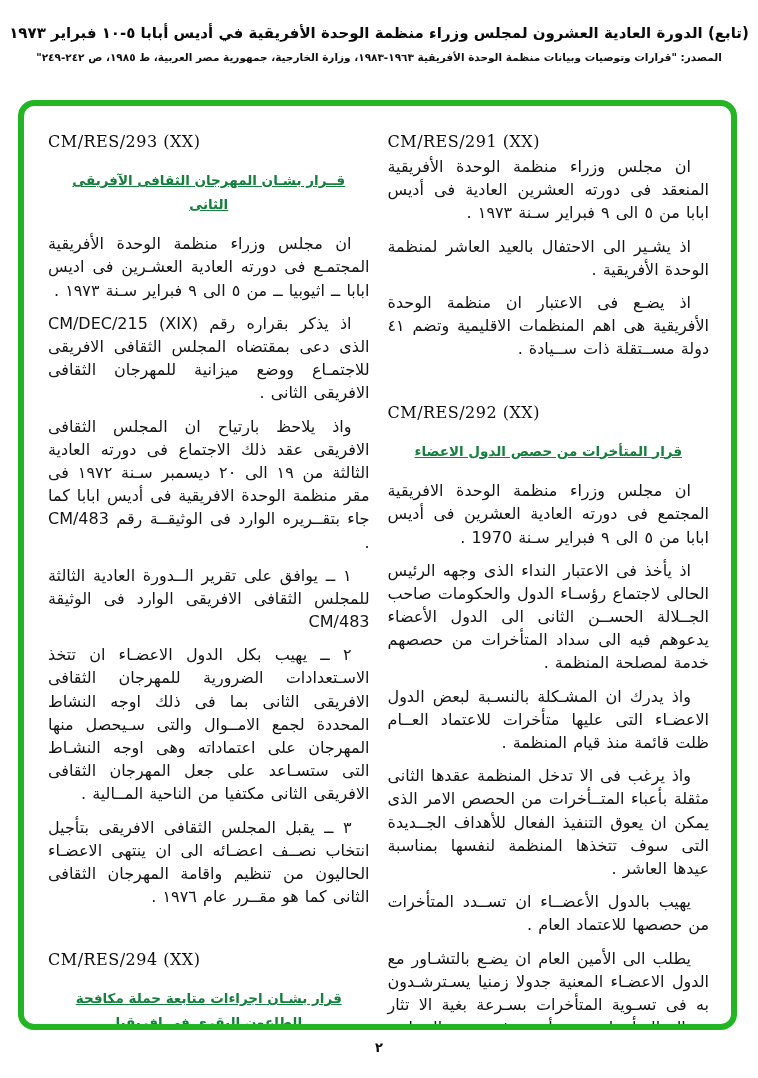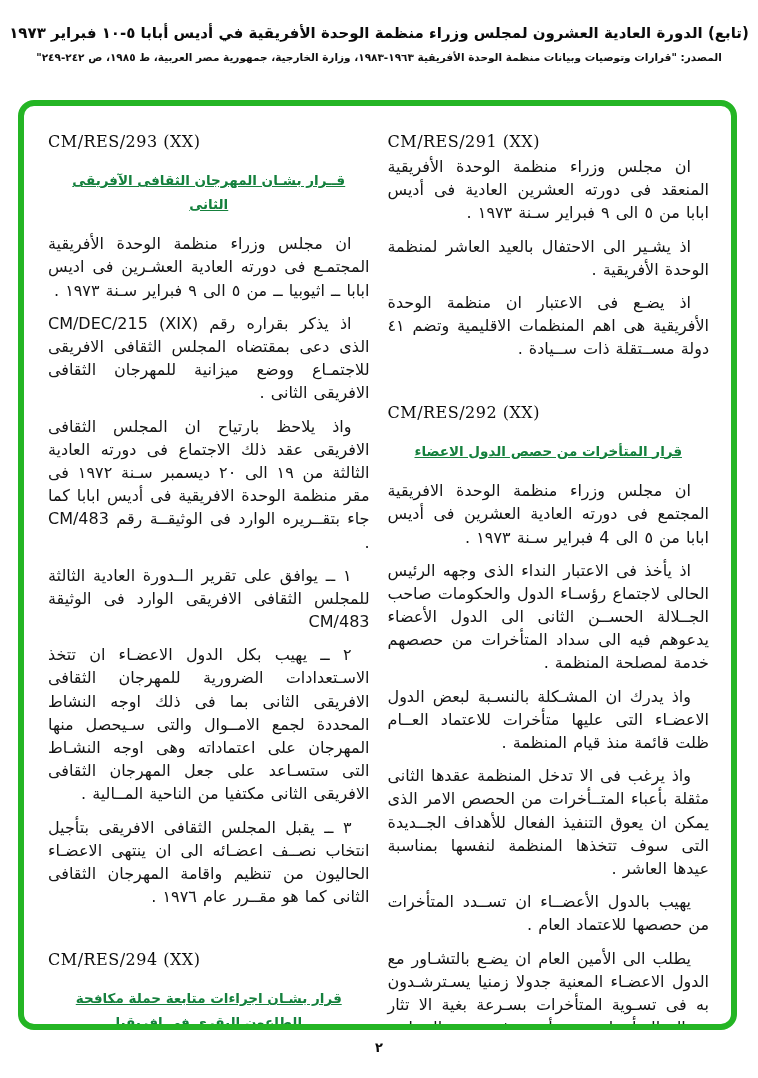--- a/index.html
+++ b/index.html
@@ -103,21 +103,21 @@
     <div class="col">
         <section class="res-section">
           <div class="res-code">CM/RES/291 (XX)</div>
           <p class="para">ان مجلس وزراء منظمة الوحدة الأفريقية المنعقد فى دورته العشرين العادية فى أديس ابابا من ٥ الى ٩ فبراير سـنة ١٩٧٣ .</p>
           <p class="para">اذ يشـير الى الاحتفال بالعيد العاشر لمنظمة الوحدة الأفريقية .</p>
           <p class="para">اذ يضـع فى الاعتبار ان منظمة الوحدة الأفريقية هى اهم المنظمات الاقليمية وتضم ٤١ دولة مســتقلة ذات ســيادة .</p>
         </section>
         <section class="res-section">
           <div class="res-code">CM/RES/292 (XX)</div>
           <h2 class="res-title">قرار المتأخرات من حصص الدول الاعضاء</h2>
-          <p class="para">ان مجلس وزراء منظمة الوحدة الافريقية المجتمع فى دورته العادية العشرين فى أديس ابابا من ٥ الى 4 فبراير سـنة ١٩٧٣ .</p>
+          <p class="para">ان مجلس وزراء منظمة الوحدة الافريقية المجتمع فى دورته العادية العشرين فى أديس ابابا من ٥ الى ٩ فبراير سـنة 1970 .</p>
           <p class="para">اذ يأخذ فى الاعتبار النداء الذى وجهه الرئيس الحالى لاجتماع رؤسـاء الدول والحكومات صاحب الجــلالة الحســن الثانى الى الدول الأعضاء يدعوهم فيه الى سداد المتأخرات من حصصهم خدمة لمصلحة المنظمة .</p>
           <p class="para">واذ يدرك ان المشـكلة بالنسـبة لبعض الدول الاعضـاء التى عليها متأخرات للاعتماد العــام ظلت قائمة منذ قيام المنظمة .</p>
           <p class="para">واذ يرغب فى الا تدخل المنظمة عقدها الثانى مثقلة بأعباء المتــأخرات من الحصص الامر الذى يمكن ان يعوق التنفيذ الفعال للأهداف الجــديدة التى سوف تتخذها المنظمة لنفسها بمناسبة عيدها العاشر .</p>
           <p class="para">يهيب بالدول الأعضــاء ان تســدد المتأخرات من حصصها للاعتماد العام .</p>
           <p class="para">يطلب الى الأمين العام ان يضـع بالتشـاور مع الدول الاعضـاء المعنية جدولا زمنيا يسـترشـدون به فى تسـوية المتأخرات بسـرعة بغية الا تثار مسالة المتأخرات مرة أخرى فى دورة المجلس بمناسبة العيد العاشـر فى مايو سنة ١٩٧٣ .</p>
         </section>
       </div>
     <div class="col">
         <section class="res-section">
           <div class="res-code">CM/RES/293 (XX)</div>

